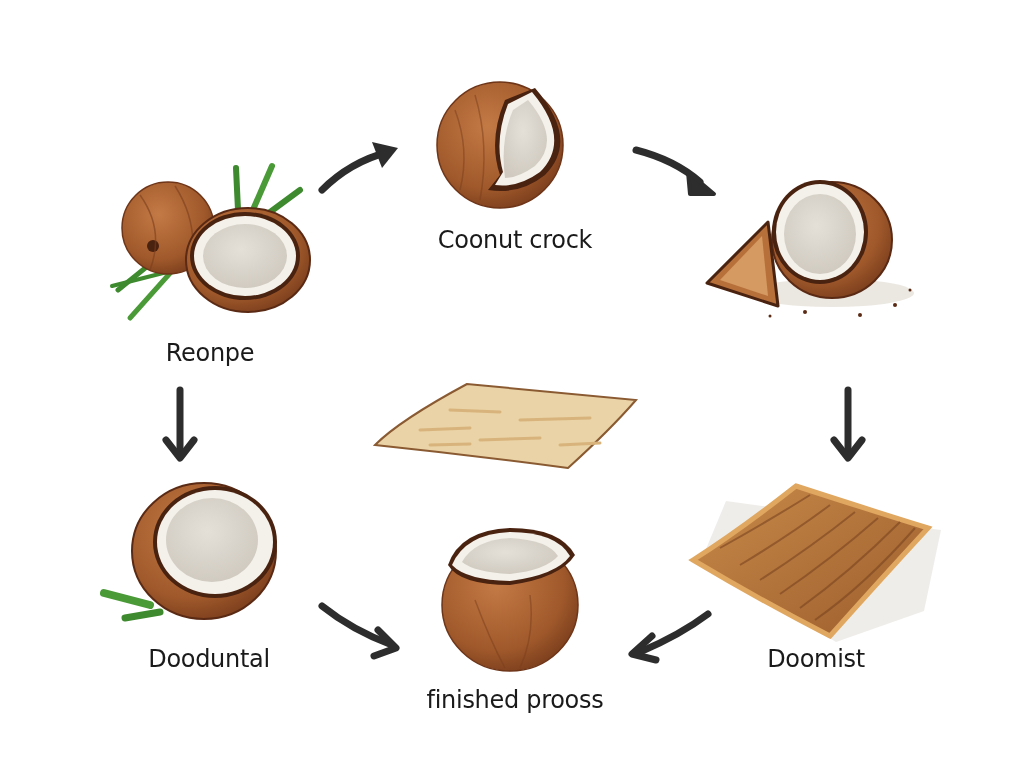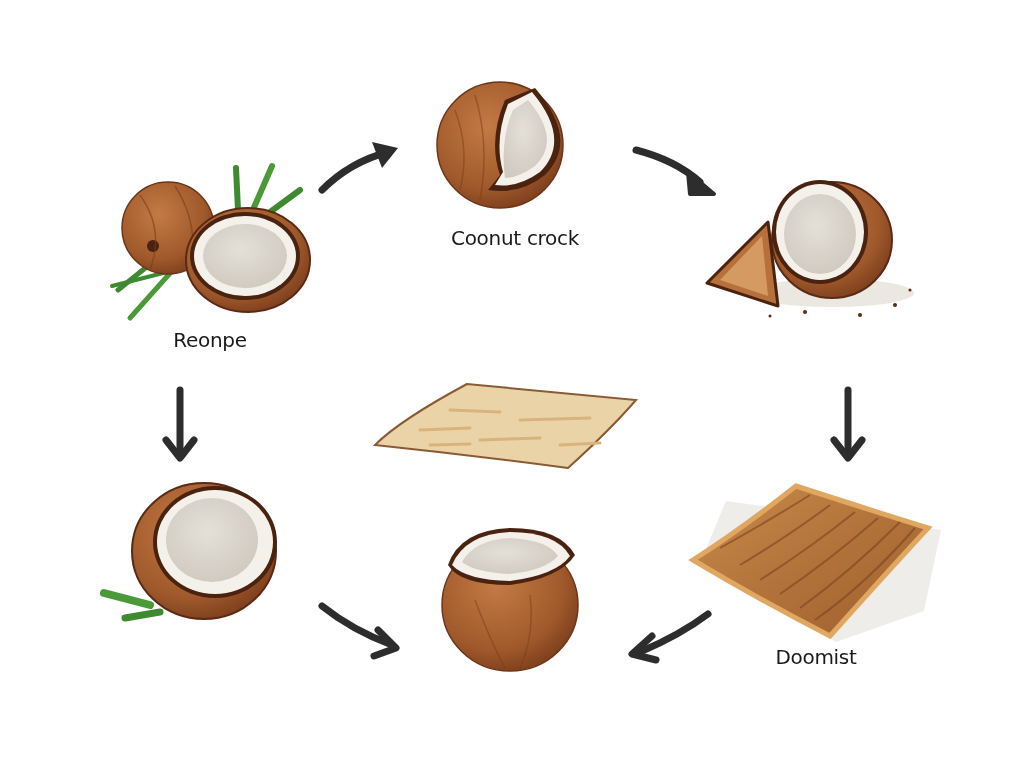--- a/index.html
+++ b/index.html
@@ -3,21 +3,21 @@
 <meta charset="utf-8">
 <style>
   html, body { margin:0; padding:0; }
   body {
     width:1024px; height:768px; overflow:hidden; position:relative;
     background:#ffffff;
     font-family: "DejaVu Sans", sans-serif;
   }
   .stage { position:absolute; left:0; top:0; width:1024px; height:768px; }
   .label {
-    position:absolute; font-size:20px; color:#1a1a1a; white-space:nowrap;
+    position:absolute; font-size:24px; color:#1a1a1a; white-space:nowrap;
     font-family: "DejaVu Sans", sans-serif; letter-spacing:-0.3px;
     transform: translateX(-50%);
   }
   svg.art { position:absolute; left:0; top:0; }
 </style>
 </head>
 <body>
 
 <div class="stage">
 
@@ -128,15 +128,17 @@
       <path d="M708,614 Q680,635 640,652" stroke="#2d2d2d" stroke-width="7" fill="none" stroke-linecap="round"></path>
       <path d="M652,636 L632,654 L656,660" stroke="#2d2d2d" stroke-width="7" fill="none" stroke-linecap="round" stroke-linejoin="round"></path>
     </g>
     <g>
       <path d="M322,606 Q352,630 392,645" stroke="#2d2d2d" stroke-width="7" fill="none" stroke-linecap="round"></path>
       <path d="M378,630 L396,648 L374,656" stroke="#2d2d2d" stroke-width="7" fill="none" stroke-linecap="round" stroke-linejoin="round"></path>
     </g>
   </svg>
 
   <div class="label" style="left:515px; top:226px;">Coonut crock</div>
-  <div class="label" style="left:210px; top:328px;">Reonpe</div>
+  <div class="label" style="left:210px; top:339px;">Reonpe</div>
+  <div class="label" style="left:209px; top:645px;">Dooduntal</div>
   <div class="label" style="left:816px; top:645px;text-align:right;">Doomist</div>
+  <div class="label" style="left:515px; top:686px;">finished prooss</div>
 </div>
 
 </body></html>

